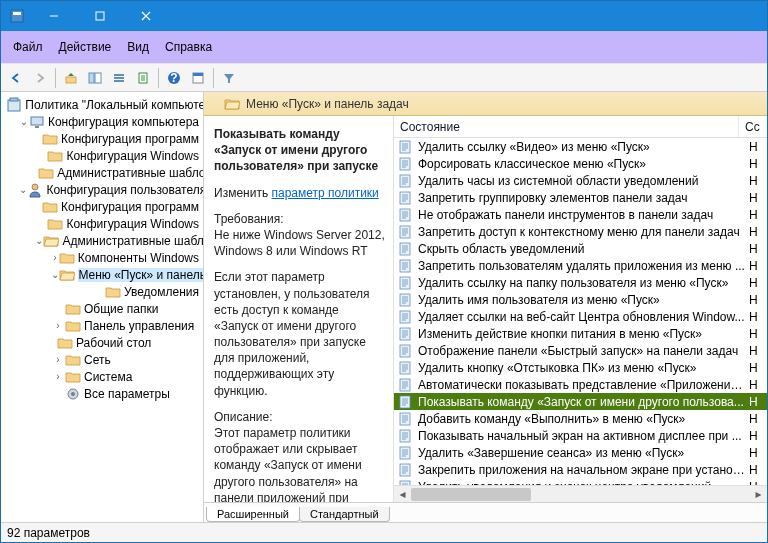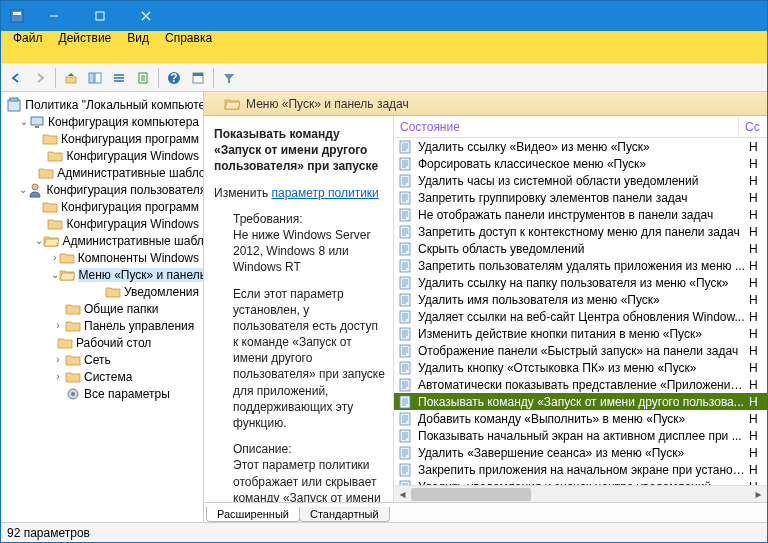--- a/index.html
+++ b/index.html
@@ -2,21 +2,21 @@
 <html><head>
 <meta charset="utf-8">
 <style>
 * { box-sizing: border-box; margin: 0; padding: 0; font-family: "Segoe UI", Tahoma, sans-serif; font-size: 12px; }
 html, body { width: 768px; height: 543px; overflow: hidden; background: #fff; }
 .window { width: 768px; height: 543px; display: flex; flex-direction: column; border: 1px solid #1a6fb0; }
 .titlebar { height: 30px; background: #1a84d8; color: #fff; display: flex; align-items: center; padding: 0 0 0 8px; }
 .titlebar .icon-mmc { width: 16px; height: 16px; margin-right: 6px; }
 .titlebar .title { flex: 1; font-size: 12px; }
 .titlebar .winbtn { width: 46px; height: 30px; display: flex; align-items: center; justify-content: center; color: #fff; }
-.menubar { height: 20px; display: flex; align-items: flex-end; padding: 16px 4px; border-bottom: 1px solid #e5e5e5; background: #fde047; }
+.menubar { height: 20px; display: flex; align-items: center; padding: 16px 4px; border-bottom: 1px solid #e5e5e5; background: #c4b5fd; }
 .menubar .item { padding: 2px 8px; cursor: default; }
 .toolbar { height: 28px; display: flex; align-items: center; padding: 0 4px; gap: 2px; background: #f5f5f5; border-bottom: 1px solid #d0d0d0; }
 .toolbar .tbtn { width: 22px; height: 22px; display: flex; align-items: center; justify-content: center; border: 1px solid transparent; }
 .toolbar .sep { width: 1px; height: 20px; background: #c0c0c0; margin: 0 2px; }
 .body { flex: 1; display: flex; min-height: 0; }
 .tree { width: 203px; border-right: 1px solid #d0d0d0; overflow: hidden; padding: 4px 0; background: #fff; }
 .tree ul { list-style: none; }
 .tree li { white-space: nowrap; }
 .tree .row { display: flex; align-items: center; height: 17px; padding-right: 4px; cursor: default; }
 .tree .tw { width: 14px; text-align: center; color: #666; font-size: 10px; }
@@ -24,24 +24,24 @@
 .tree .ficon { width: 16px; height: 16px; margin-right: 3px; display: inline-flex; align-items: center; justify-content: center; }
 .tree .label { font-size: 12px; }
 .tree .sel .label { background: #cde8ff; }
 .right { flex: 1; display: flex; flex-direction: column; min-width: 0; }
 .crumb { height: 24px; background: linear-gradient(#f8e9c2, #f4e0a8); border-bottom: 1px solid #d0c080; display: flex; align-items: center; padding: 0 20px; gap: 6px; }
 .crumb .label { font-size: 12px; color: #333; }
 .content { flex: 1; display: flex; min-height: 0; }
 .desc { width: 190px; padding: 10px 8px 8px 10px; overflow: hidden; font-size: 12px; line-height: 1.35; color: #222; border-right: 1px solid #e0e0e0; }
 .desc .setting-title { font-weight: 600; margin-bottom: 10px; }
 .desc a { color: #0066cc; text-decoration: underline; }
-.desc .section { margin-top: 10px; margin-left: 19px; }
+.desc .section { margin-top: 10px; }
 .listwrap { flex: 1; display: flex; flex-direction: column; min-width: 0; }
 .listhdr { height: 22px; display: flex; align-items: center; border-bottom: 1px solid #e0e0e0; background: #fff; }
-.listhdr .col { padding: 0 6px; font-size: 12px; color: #8b5cf6; border-right: 1px solid #e8e8e8; height: 100%; display: flex; align-items: center; }
+.listhdr .col { padding: 0 6px; font-size: 12px; color: #0f172a; border-right: 1px solid #e8e8e8; height: 100%; display: flex; align-items: center; }
 .listhdr .col.state { flex: 1; }
 .listhdr .col.c2 { width: 28px; border-right: none; }
 .list { flex: 1; overflow: hidden; position: relative; }
 .list .row { height: 17px; display: flex; align-items: center; padding-left: 4px; cursor: default; }
 .list .row.selected { background: #4d7c0f; color: #fff; }
 .list .ricon { width: 16px; height: 16px; margin-right: 4px; flex-shrink: 0; }
 .list .rtxt { flex: 1; white-space: nowrap; overflow: hidden; text-overflow: ellipsis; font-size: 12px; }
 .list .rc2 { width: 22px; text-align: left; font-size: 12px; padding-left: 4px; }
 .scrollx { height: 17px; background: #f0f0f0; border-top: 1px solid #e0e0e0; display: flex; align-items: center; }
 .scrollx .arrow { width: 17px; height: 17px; display: flex; align-items: center; justify-content: center; color: #606060; }

